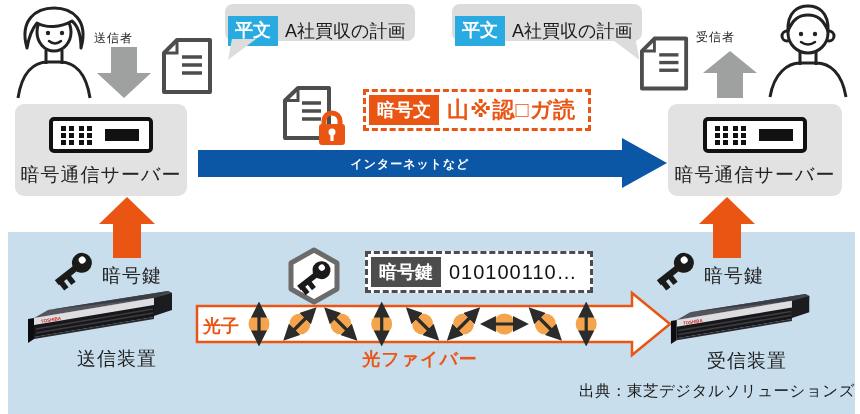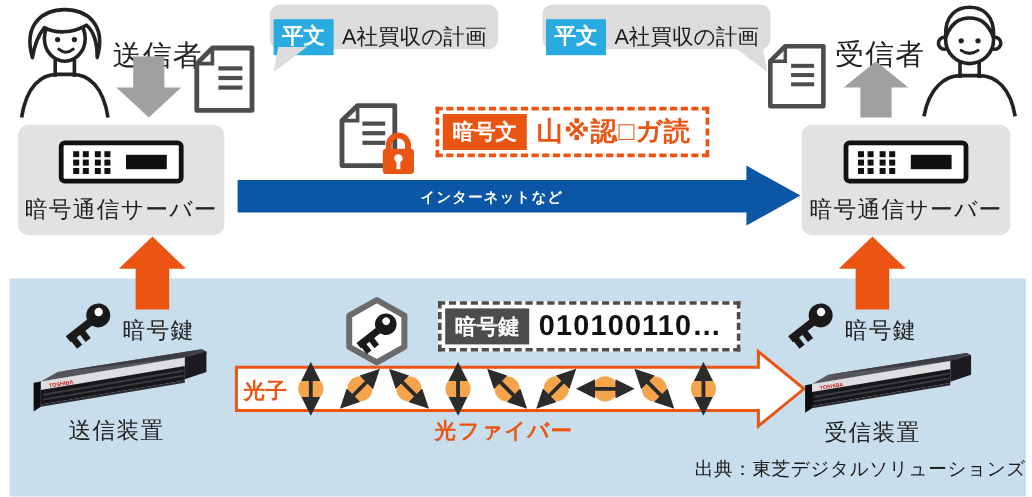--- a/index.html
+++ b/index.html
@@ -4,43 +4,43 @@
 <style>
   * { margin:0; padding:0; box-sizing:border-box; }
   body { background:#fff; font-family:"Liberation Sans","DejaVu Sans",sans-serif; }
   #stage { position:relative; width:860px; height:414px; background:#fff; overflow:hidden; }
   .abs { position:absolute; }
 
   
   .band { left:8px; top:232px; width:847px; height:182px; background:#C9DEEC; }
 
   
-  .plain-label { font-size:24px; color:#222; letter-spacing:1px; }
-  .dev-label { font-size:19px; color:#222; text-align:left; letter-spacing:1px; }
+  .plain-label { font-size:12px; color:#222; letter-spacing:1px; }
+  .dev-label { font-size:19px; color:#222; text-align:center; letter-spacing:1px; }
   .key-label { font-size:19px; color:#222; letter-spacing:1px; }
 
   
   .bubble { display:inline-flex; align-items:center; gap:7px; background:#DCDCDD;
             border-radius:8px; padding:20px 10px 3px 3px; height:37px; }
   .chip-blue { background:#29ABE2; color:#fff; font-weight:bold; font-size:18px;
                padding:3px 7px; line-height:1.3; }
   .bubble-text { font-size:18px; color:#1a1a1a; font-weight:500; }
   .tail { position:absolute; top:100%; margin-top:-2px; width:28px; height:21px; background:#DCDCDD; }
   .tail-left  { left:3px;  clip-path:polygon(0 100%, 14% 0, 100% 0); }
   .tail-right { right:3px; clip-path:polygon(100% 100%, 0 0, 86% 0); }
 
   
   .dash-box { display:inline-flex; align-items:center; gap:8px; background:#fff;
               padding:3px; padding-right:12px; }
   .dash-orange { border:3px dashed #EA5514; }
   .dash-gray   { border:3px dashed #4D4D4D; }
   .chip-orange { background:#EA5514; color:#fff; font-weight:bold; font-size:18px; padding:3px 8px; }
   .chip-dark   { background:#4D4D4D; color:#fff; font-weight:bold; font-size:18px; padding:3px 8px; }
   .cipher-text { color:#EA5514; font-weight:bold; font-size:22px; letter-spacing:1px; }
-  .binary-text { color:#111; font-weight:bold; font-size:24px; letter-spacing:1px; }
+  .binary-text { color:#111; font-weight:normal; font-size:20px; letter-spacing:1px; }
 
   
   .server-box { background:#E2E2E3; border-radius:9px; }
   .server-box .srv-label { position:absolute; left:0; right:0; bottom:8px; text-align:center;
                            font-size:19px; color:#222; letter-spacing:1px; }
 
   
   .inet-label { color:#fff; font-weight:bold; font-size:12px; text-align:center;
                 line-height:28px; letter-spacing:1px; }
 

